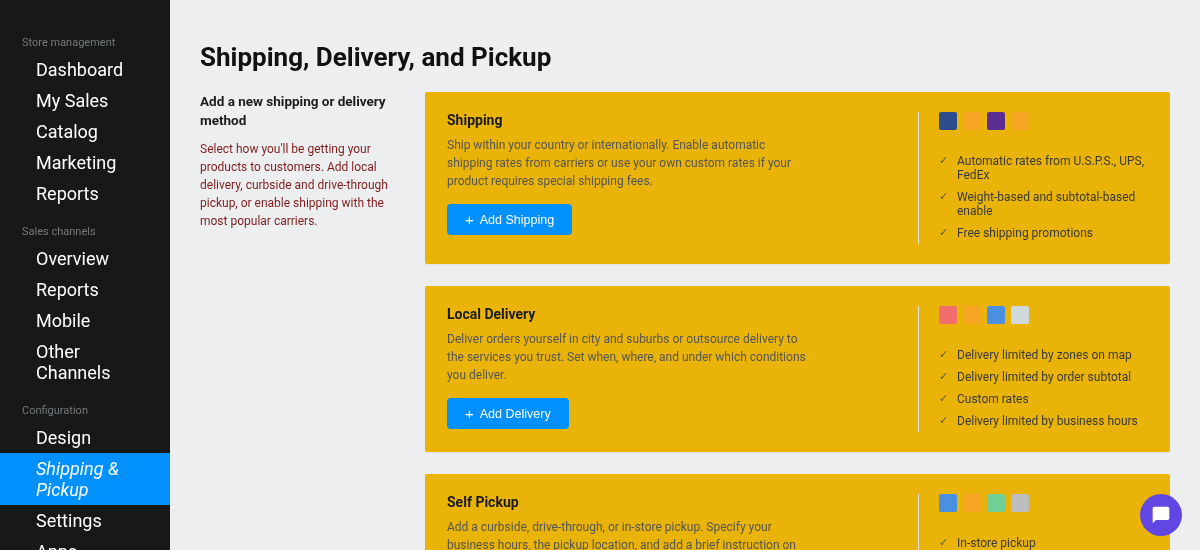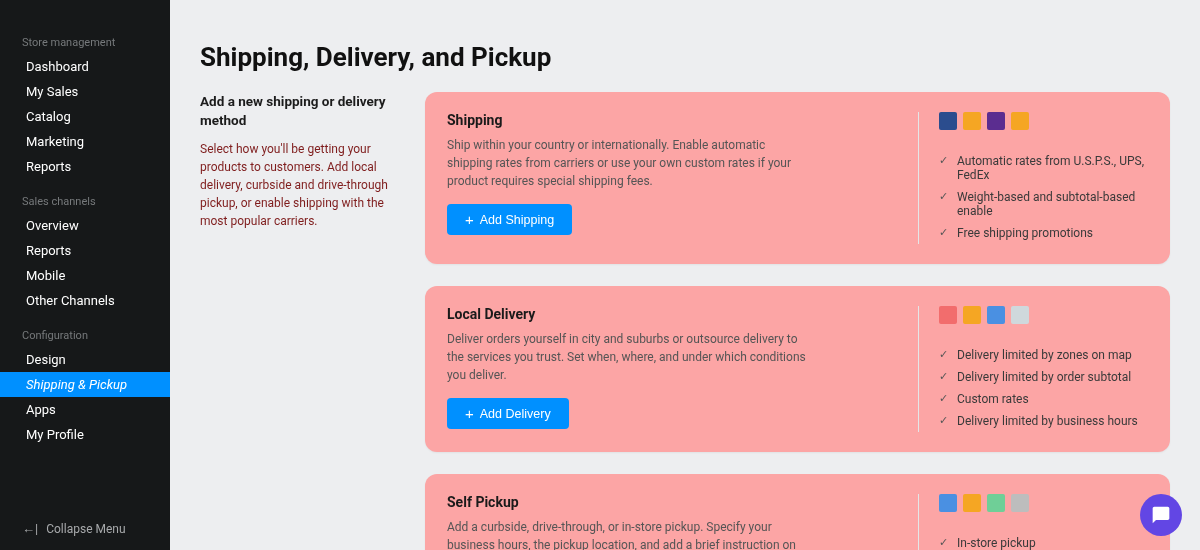--- a/index.html
+++ b/index.html
@@ -23,24 +23,24 @@
   font-size: 13px;
 }
 .sidebar-top { padding-top: 30px; }
 .sidebar-heading {
   color: #76797b;
   font-size: 11px;
   padding: 6px 38px 5px 22px;
 }
 .nav-item {
   display: block;
-  padding: 5px 26px;
+  padding: 5px 36px;
   color: #fff;
   cursor: pointer;
-  font-size: 13px;
+  font-size: 18px;
 }
 .nav-item.active {
   background: #0090ff;
   font-style: italic;
 }
 .nav-group { margin-bottom: 10px; }
 .collapse {
   margin-top: auto;
   padding: 14px 22px;
   color: #a7a9ab;
@@ -84,22 +84,22 @@
   color: #7f1d1d;
   line-height: 1.5;
 }
 .cards {
   flex: 1;
   display: flex;
   flex-direction: column;
   gap: 22px;
 }
 .card {
-  background: #fca5a5;
-  border-radius: 12px;
+  background: #eab308;
+  border-radius: 2px;
   padding: 20px 22px;
   display: flex;
   gap: 20px;
   box-shadow: 0 1px 2px rgba(0,0,0,0.05);
 }
 .card-left {
   flex: 1;
 }
 .card-title {
   font-size: 14px;
@@ -193,20 +193,21 @@
         <div class="sidebar-heading">Sales channels</div>
         <div class="nav-item">Overview</div>
         <div class="nav-item">Reports</div>
         <div class="nav-item">Mobile</div>
         <div class="nav-item">Other Channels</div>
       </div>
       <div class="nav-group">
         <div class="sidebar-heading">Configuration</div>
         <div class="nav-item">Design</div>
         <div class="nav-item active">Shipping &amp; Pickup</div>
+        <div class="nav-item">Settings</div>
         <div class="nav-item">Apps</div>
         <div class="nav-item">My Profile</div>
       </div>
     </div>
   <div class="collapse">
     <span class="arrow">←|</span>
     <span>Collapse Menu</span>
   </div>
 </div>
 

